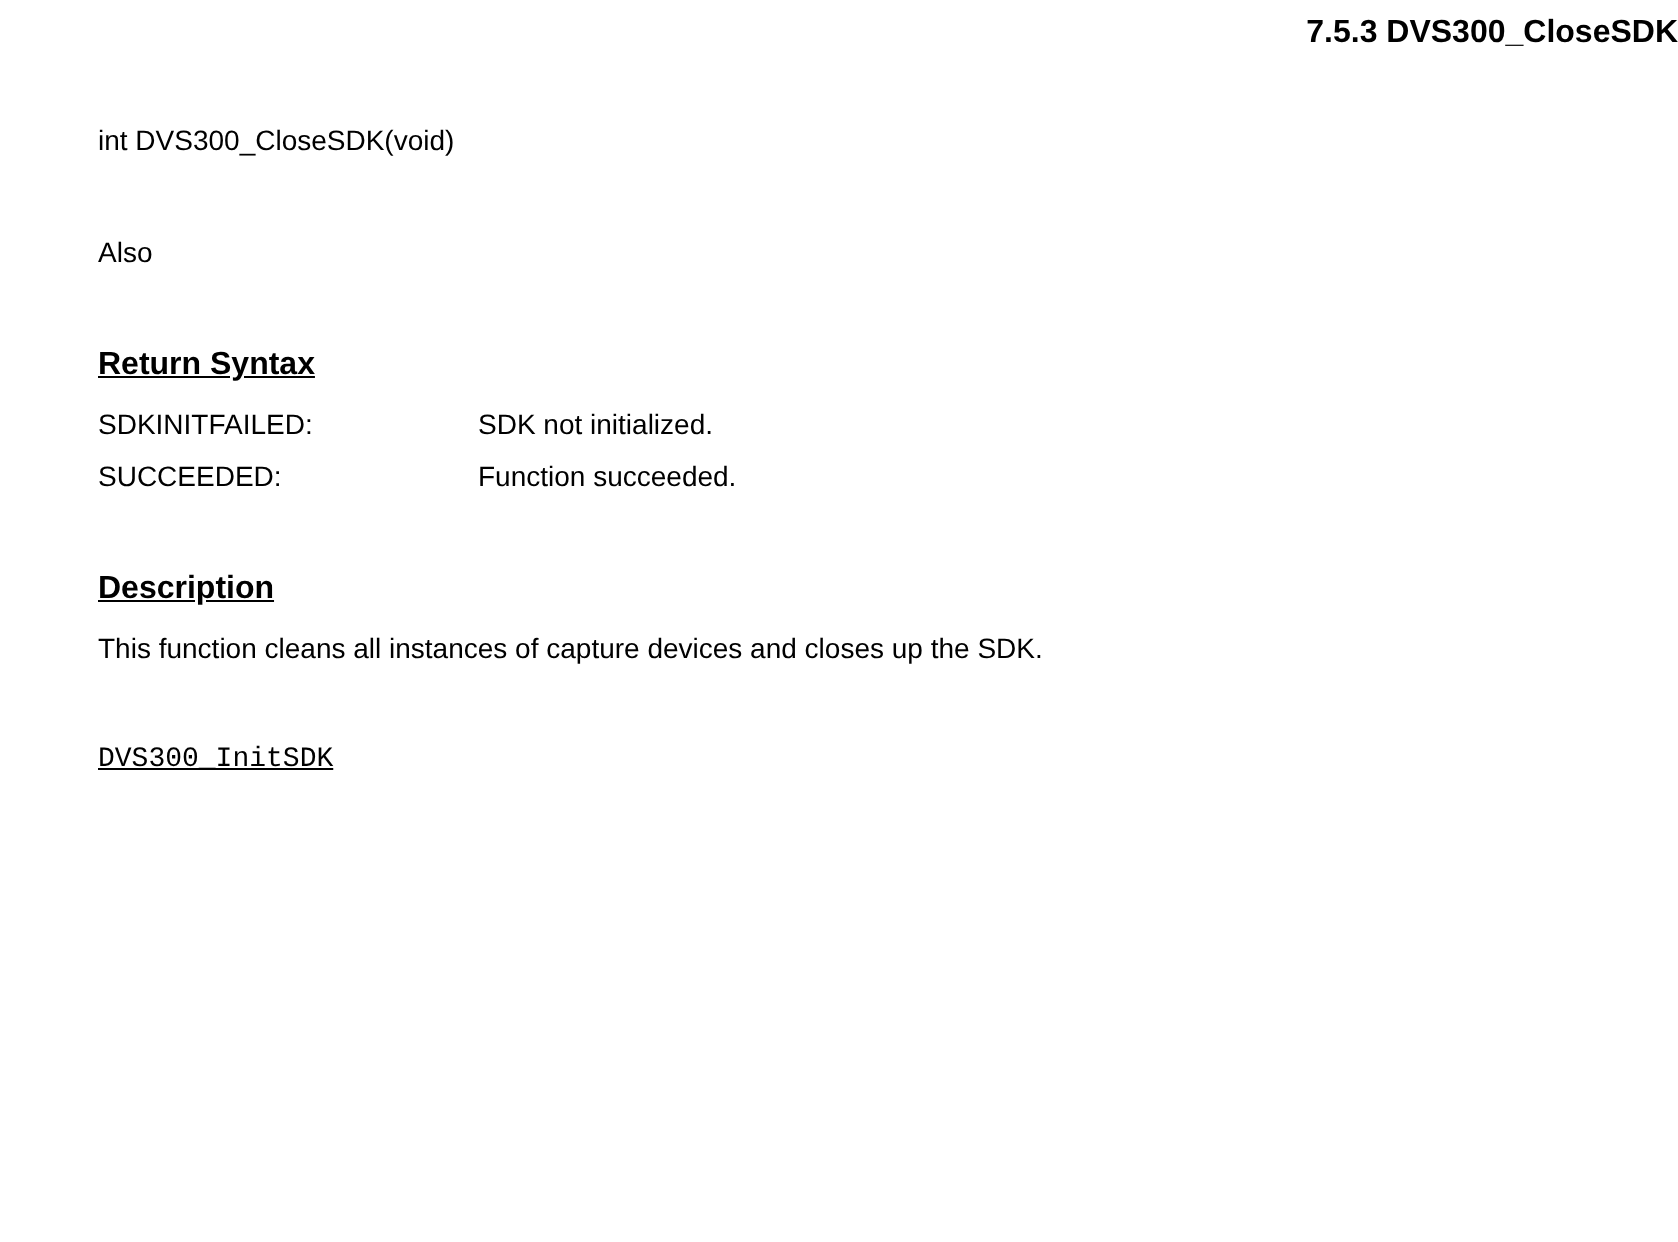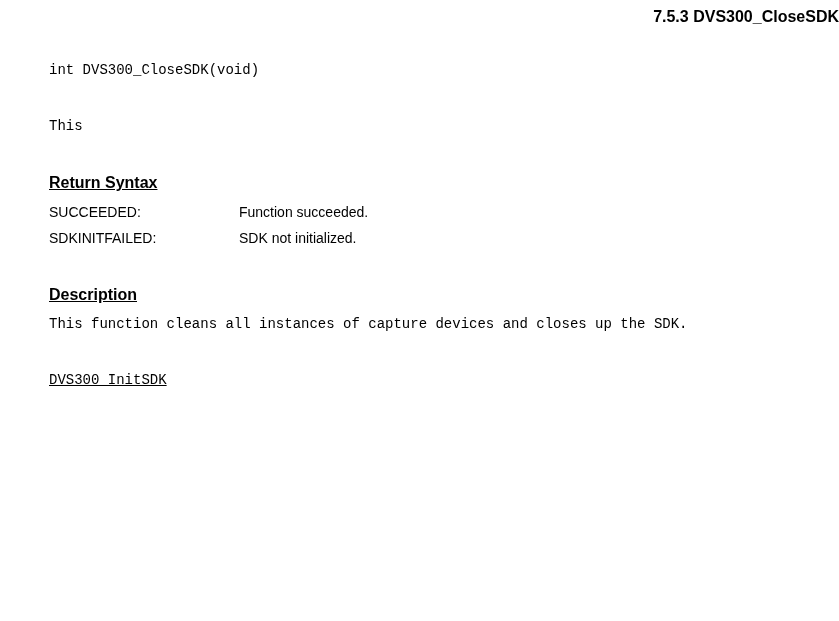--- a/index.html
+++ b/index.html
@@ -26,21 +26,20 @@
     }
     .subheading {
       font-size: 16px;
       font-weight: bold;
       text-decoration: underline;
       margin: 0 0 12px 0;
     }
     .body-text {
       font-size: 14px;
       margin: 0 0 40px 0;
-      font-family: Liberation Mono, monospace;
     }
     .return-table {
       margin-bottom: 40px;
     }
     .return-row {
       display: flex;
       font-size: 14px;
       margin-bottom: 10px;
     }
     .return-label {
@@ -57,31 +56,31 @@
   </style>
 </head>
 <body>
 
 <div class="page">
   <h2 class="section-title">7.5.3 DVS300_CloseSDK</h2>
 
   <div class="content">
     <p class="body-text">int DVS300_CloseSDK(void)</p>
 
-    <p class="body-text">This</p>
+    <p class="body-text">Also</p>
 
     <h3 class="subheading">Return Syntax</h3>
     <div class="return-table">
       <div class="return-row">
+        <span class="return-label">SDKINITFAILED:</span>
+        <span class="return-desc">SDK not initialized.</span>
+      </div>
+      <div class="return-row">
         <span class="return-label">SUCCEEDED:</span>
         <span class="return-desc">Function succeeded.</span>
-      </div>
-      <div class="return-row">
-        <span class="return-label">SDKINITFAILED:</span>
-        <span class="return-desc">SDK not initialized.</span>
       </div>
     </div>
 
     <h3 class="subheading">Description</h3>
     <p class="body-text">This function cleans all instances of capture devices and closes up the SDK.</p>
 
     <p class="see-also-link">DVS300_InitSDK</p>
   </div>
 </div>
 

